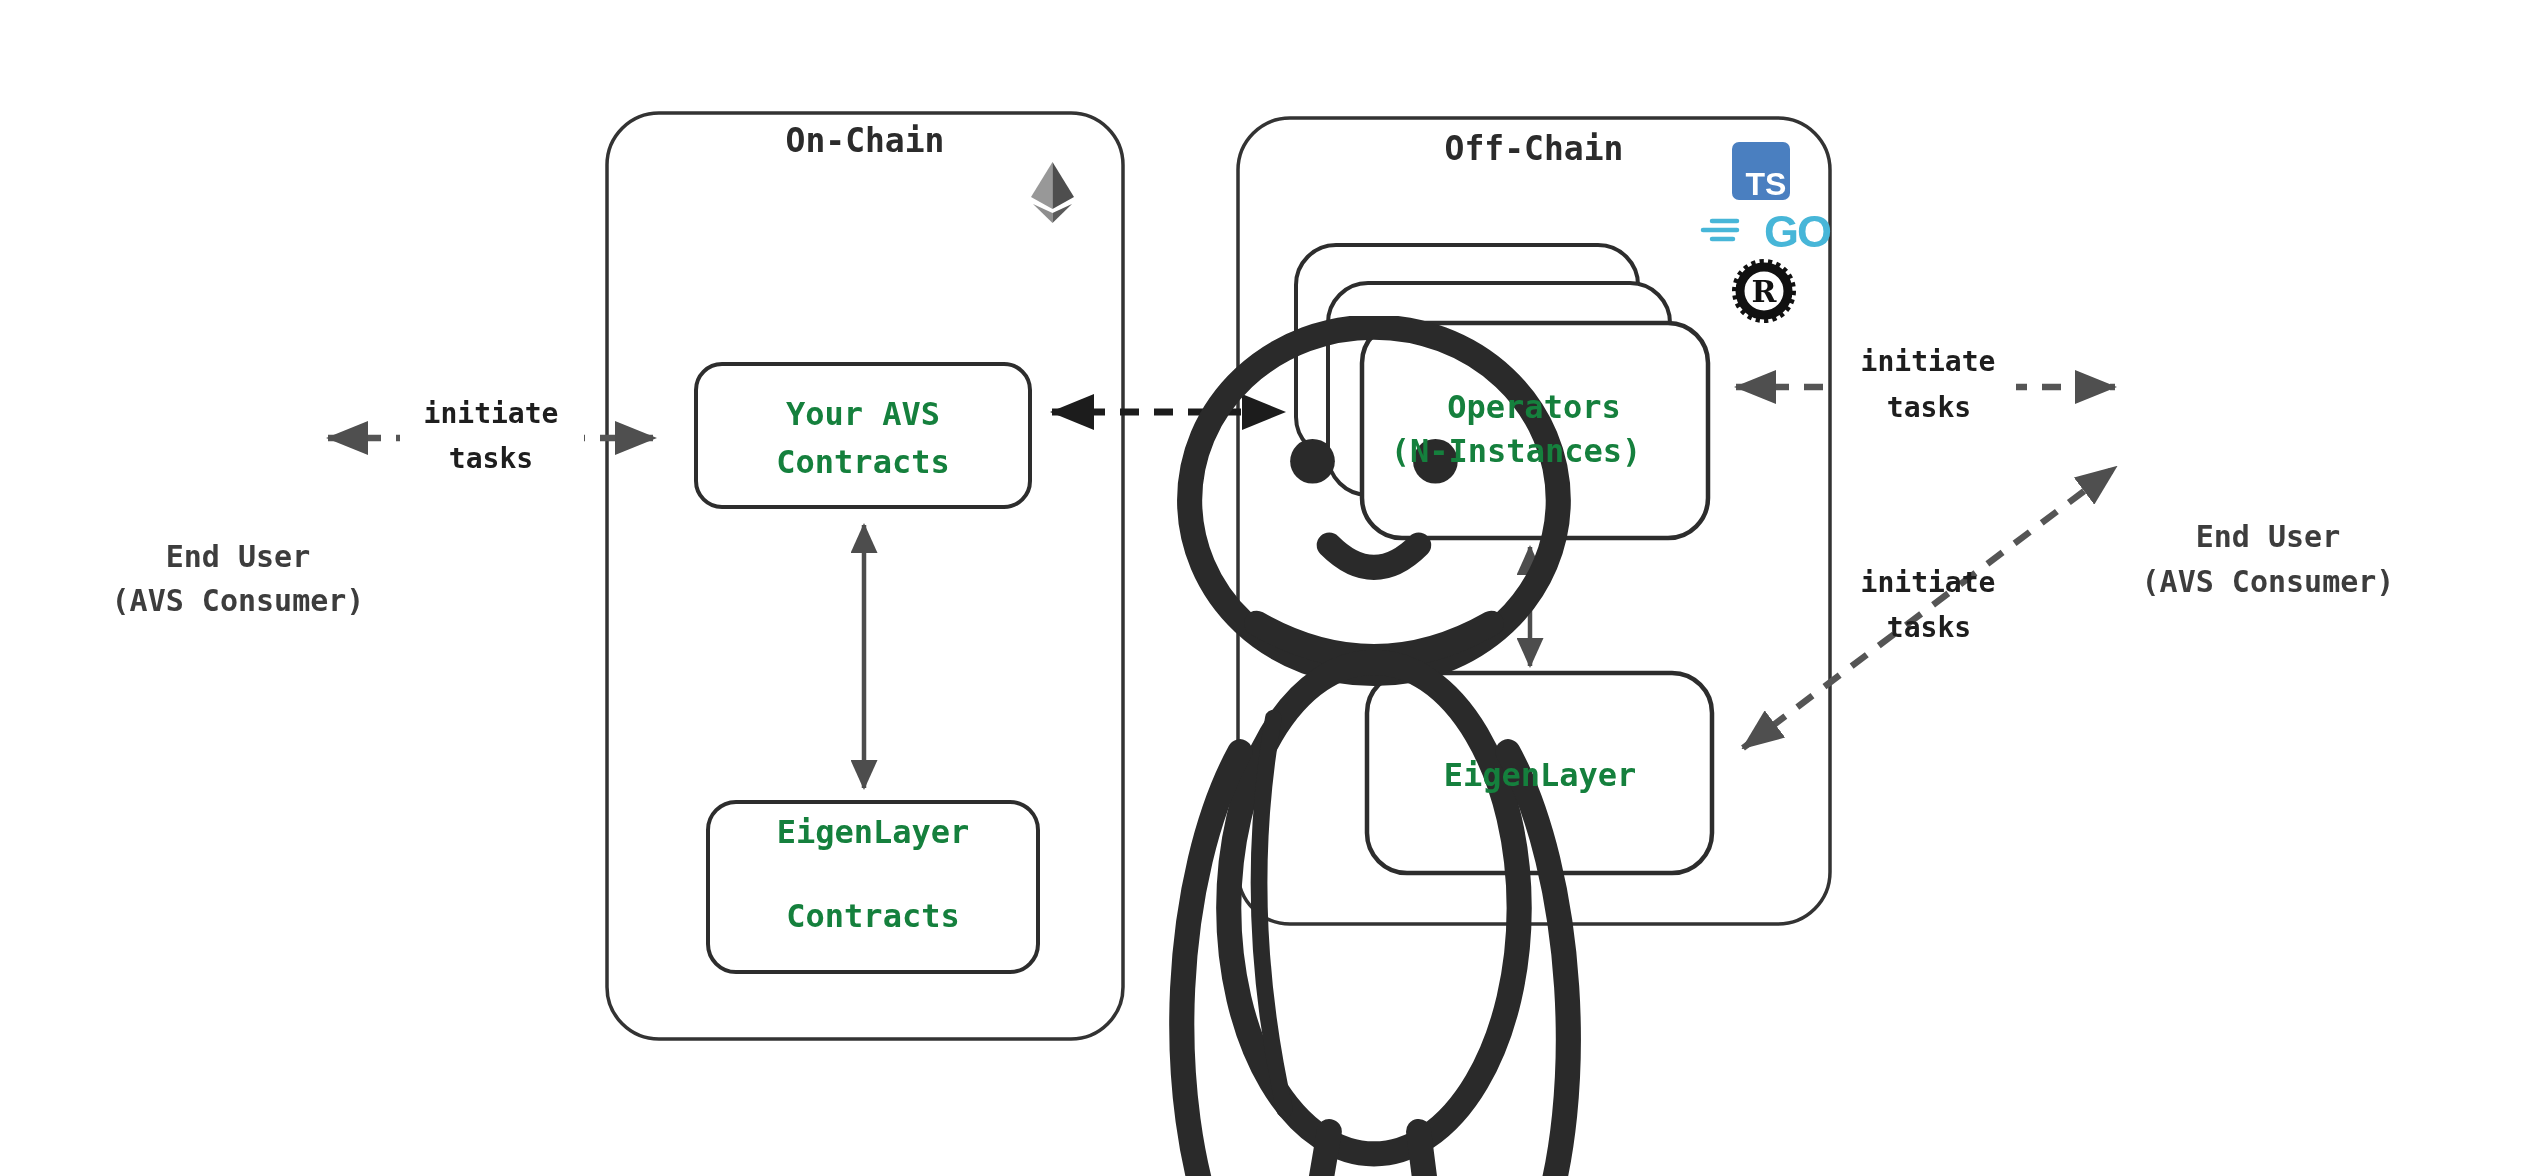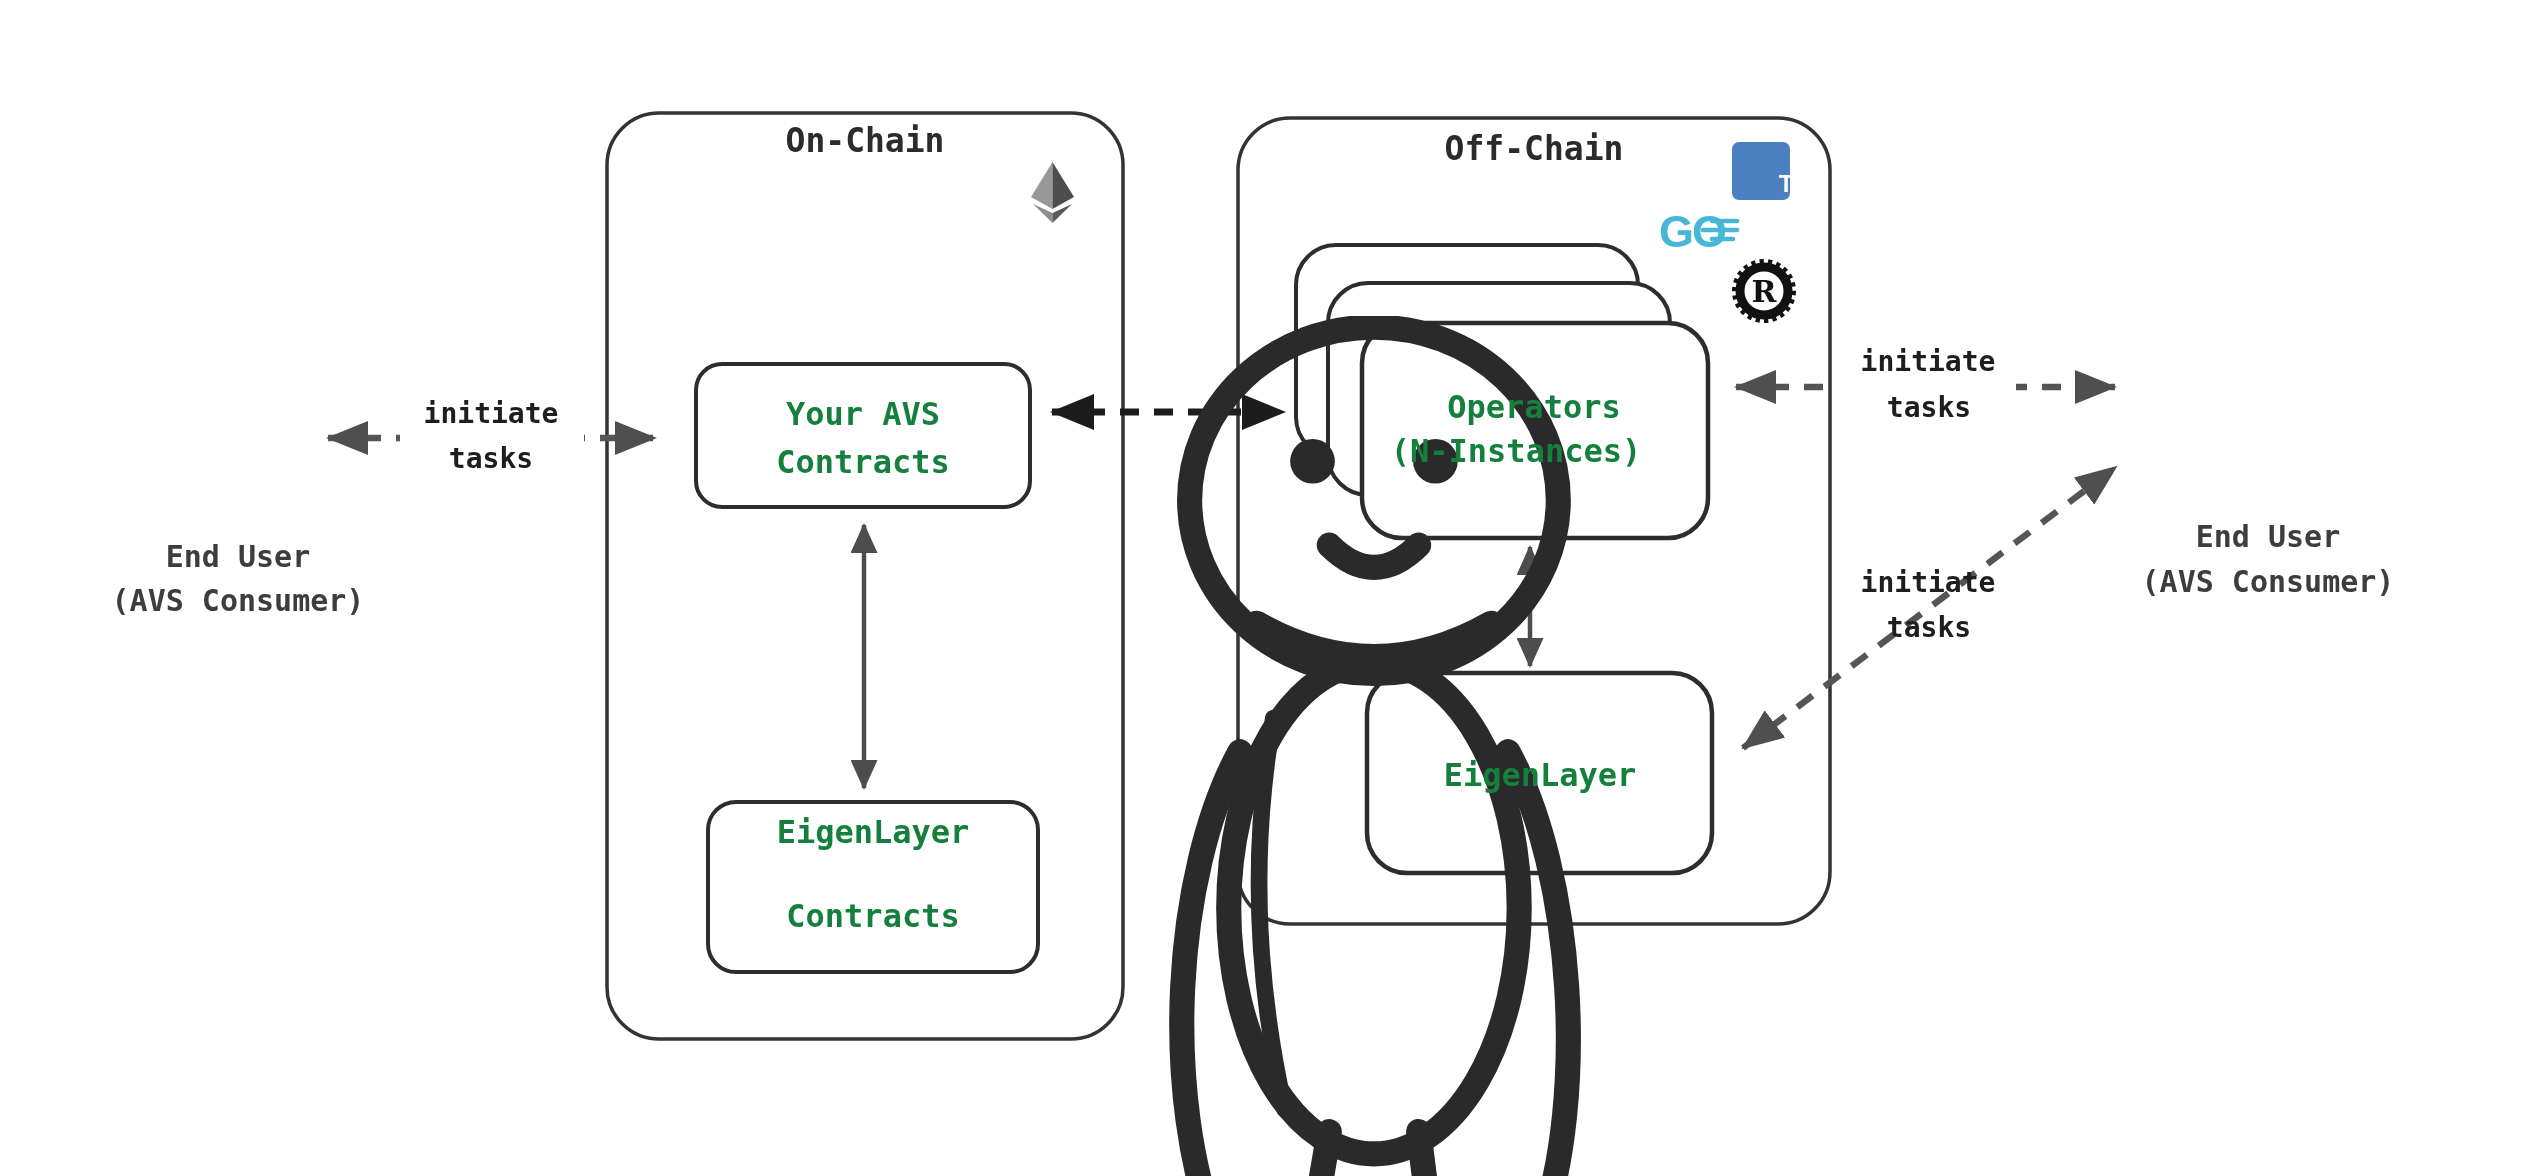--- a/index.html
+++ b/index.html
@@ -14,21 +14,21 @@
   .lbl{
     position:absolute;z-index:5;
     transform:translate(-50%,-50%);
     white-space:nowrap;line-height:1;
     font-weight:bold;color:#1e1e1e;text-align:center;
   }
   .lbl.title{font-size:33px;color:#2b2b2b;}
   .lbl.node{font-size:32px;color:#15803d;}
   .lbl.actor{font-size:30px;color:#3d3d3d;}
   .lbl.edge{font-size:28px;color:#1e1e1e;}
-  .lbl.ts{font-family:"Liberation Sans",sans-serif;font-size:24px;color:#ffffff;letter-spacing:0px;margin-left:28px;}
+  .lbl.ts{font-family:"Liberation Sans",sans-serif;font-size:32px;color:#ffffff;letter-spacing:0px;}
   .lbl.go{font-family:"Liberation Sans",sans-serif;font-size:45px;color:#47b6d8;letter-spacing:-2px;}
   .lbl.rust{font-family:"DejaVu Serif",serif;font-size:30px;color:#111111;}
 </style>
 </head>
 <body>
 
 <div class="stage">
 
   <svg class="layer" width="2522" height="1176" viewBox="0 0 2522 1176">
     <defs>
@@ -125,16 +125,16 @@
   <div class="lbl actor" style="left:2268px;top:582px">(AVS Consumer)</div>
 
   <div class="lbl edge" style="left:491px;top:414px">initiate</div>
   <div class="lbl edge" style="left:491px;top:459px">tasks</div>
   <div class="lbl edge" style="left:1928px;top:362px">initiate</div>
   <div class="lbl edge" style="left:1929px;top:408px">tasks</div>
   <div class="lbl edge" style="left:1928px;top:583px">initiate</div>
   <div class="lbl edge" style="left:1929px;top:628px">tasks</div>
 
   <div class="lbl ts" style="left:1766px;top:184px">TS</div>
-  <div class="lbl go" style="left:1692px;top:231px">GO</div>
+  <div class="lbl go" style="left:1797px;top:231px">GO</div>
   <div class="lbl rust" style="left:1764px;top:292px">R</div>
 
 </div>
 
 </body></html>

